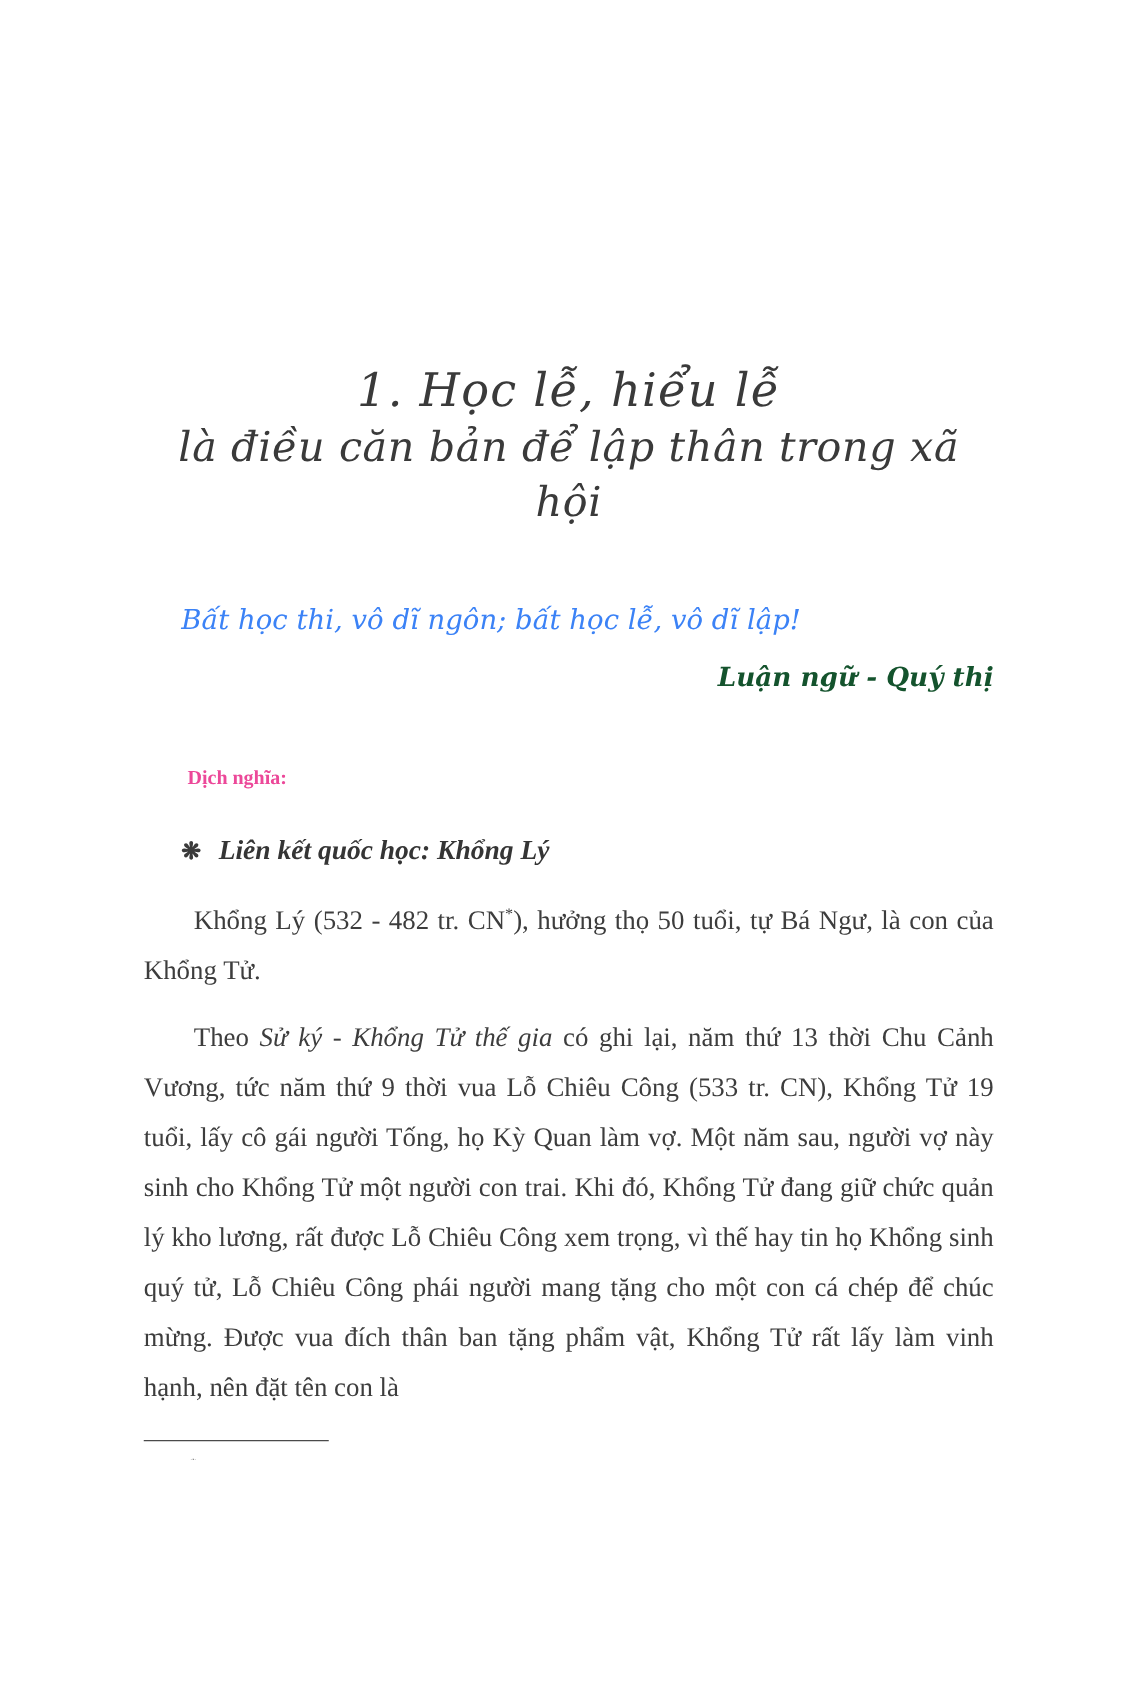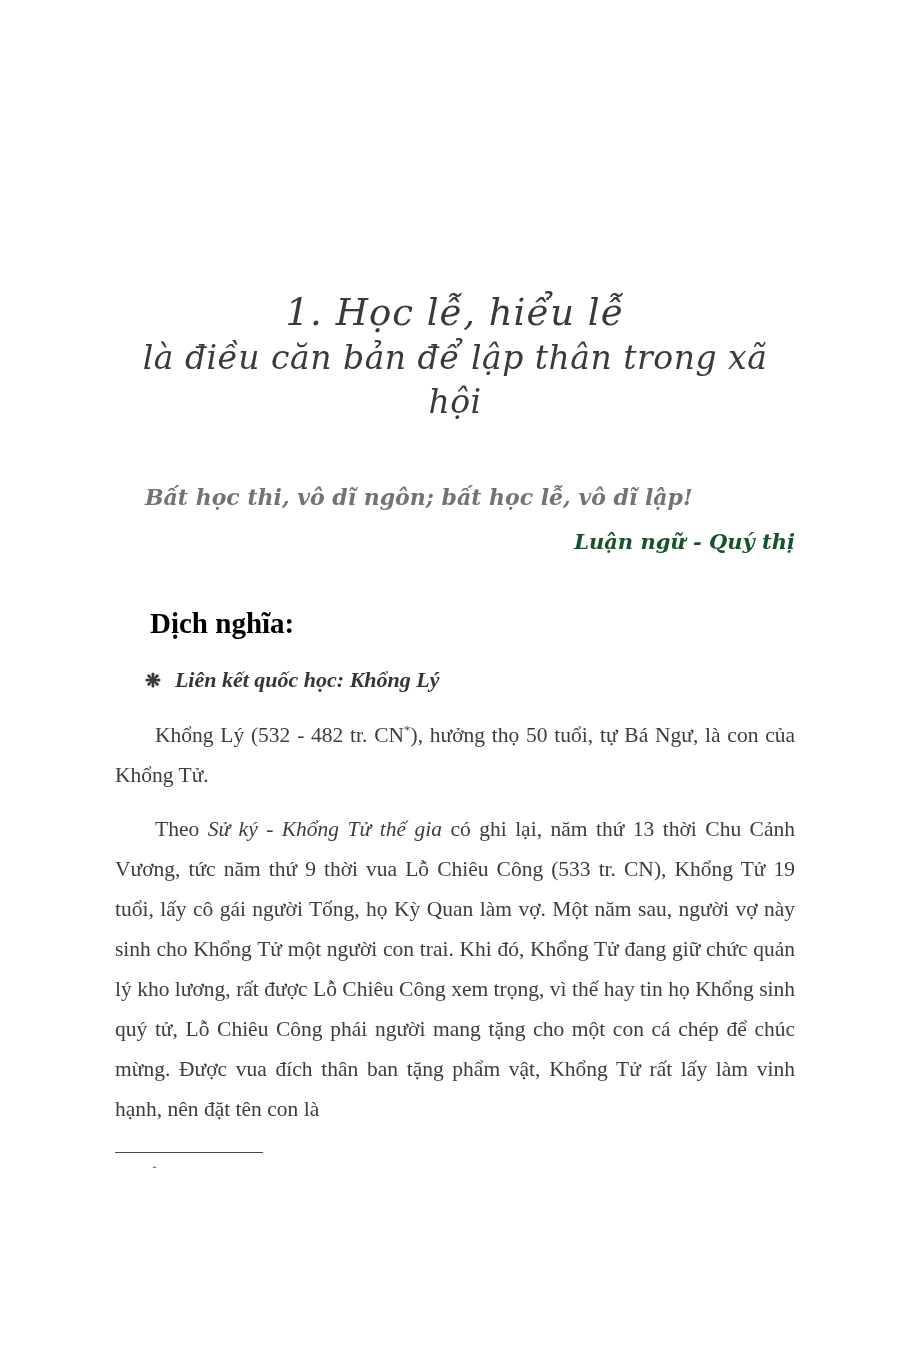--- a/index.html
+++ b/index.html
@@ -45,44 +45,44 @@
 
   
   .epigraph {
     margin-top: 58px;
   }
   .epigraph .quote {
     margin: 0;
     padding-left: 30px;
     font-family: "DejaVu Serif", cursive;
     font-style: italic;
-    font-weight: bold;
+    font-weight: normal;
     font-size: 22px;
     line-height: 30px;
-    color: #737373;
+    color: #3b82f6;
   }
   .epigraph .source {
     margin: 16px 0 0 0;
     text-align: right;
     font-family: "DejaVu Serif", cursive;
     font-style: italic;
     font-weight: bold;
     font-size: 21px;
     line-height: 28px;
     color: #14532d;
   }
 
   
   .dich-heading {
     margin: 52px 0 0 0;
     padding-left: 35px;
     font-weight: bold;
-    font-size: 29px;
+    font-size: 16px;
     line-height: 30px;
-    color: #000000;
+    color: #ec4899;
   }
   .section-heading {
     margin: 26px 0 0 0;
     padding-left: 30px;
     font-weight: bold;
     font-style: italic;
     font-size: 22px;
     line-height: 32px;
     color: #353535;
   }

